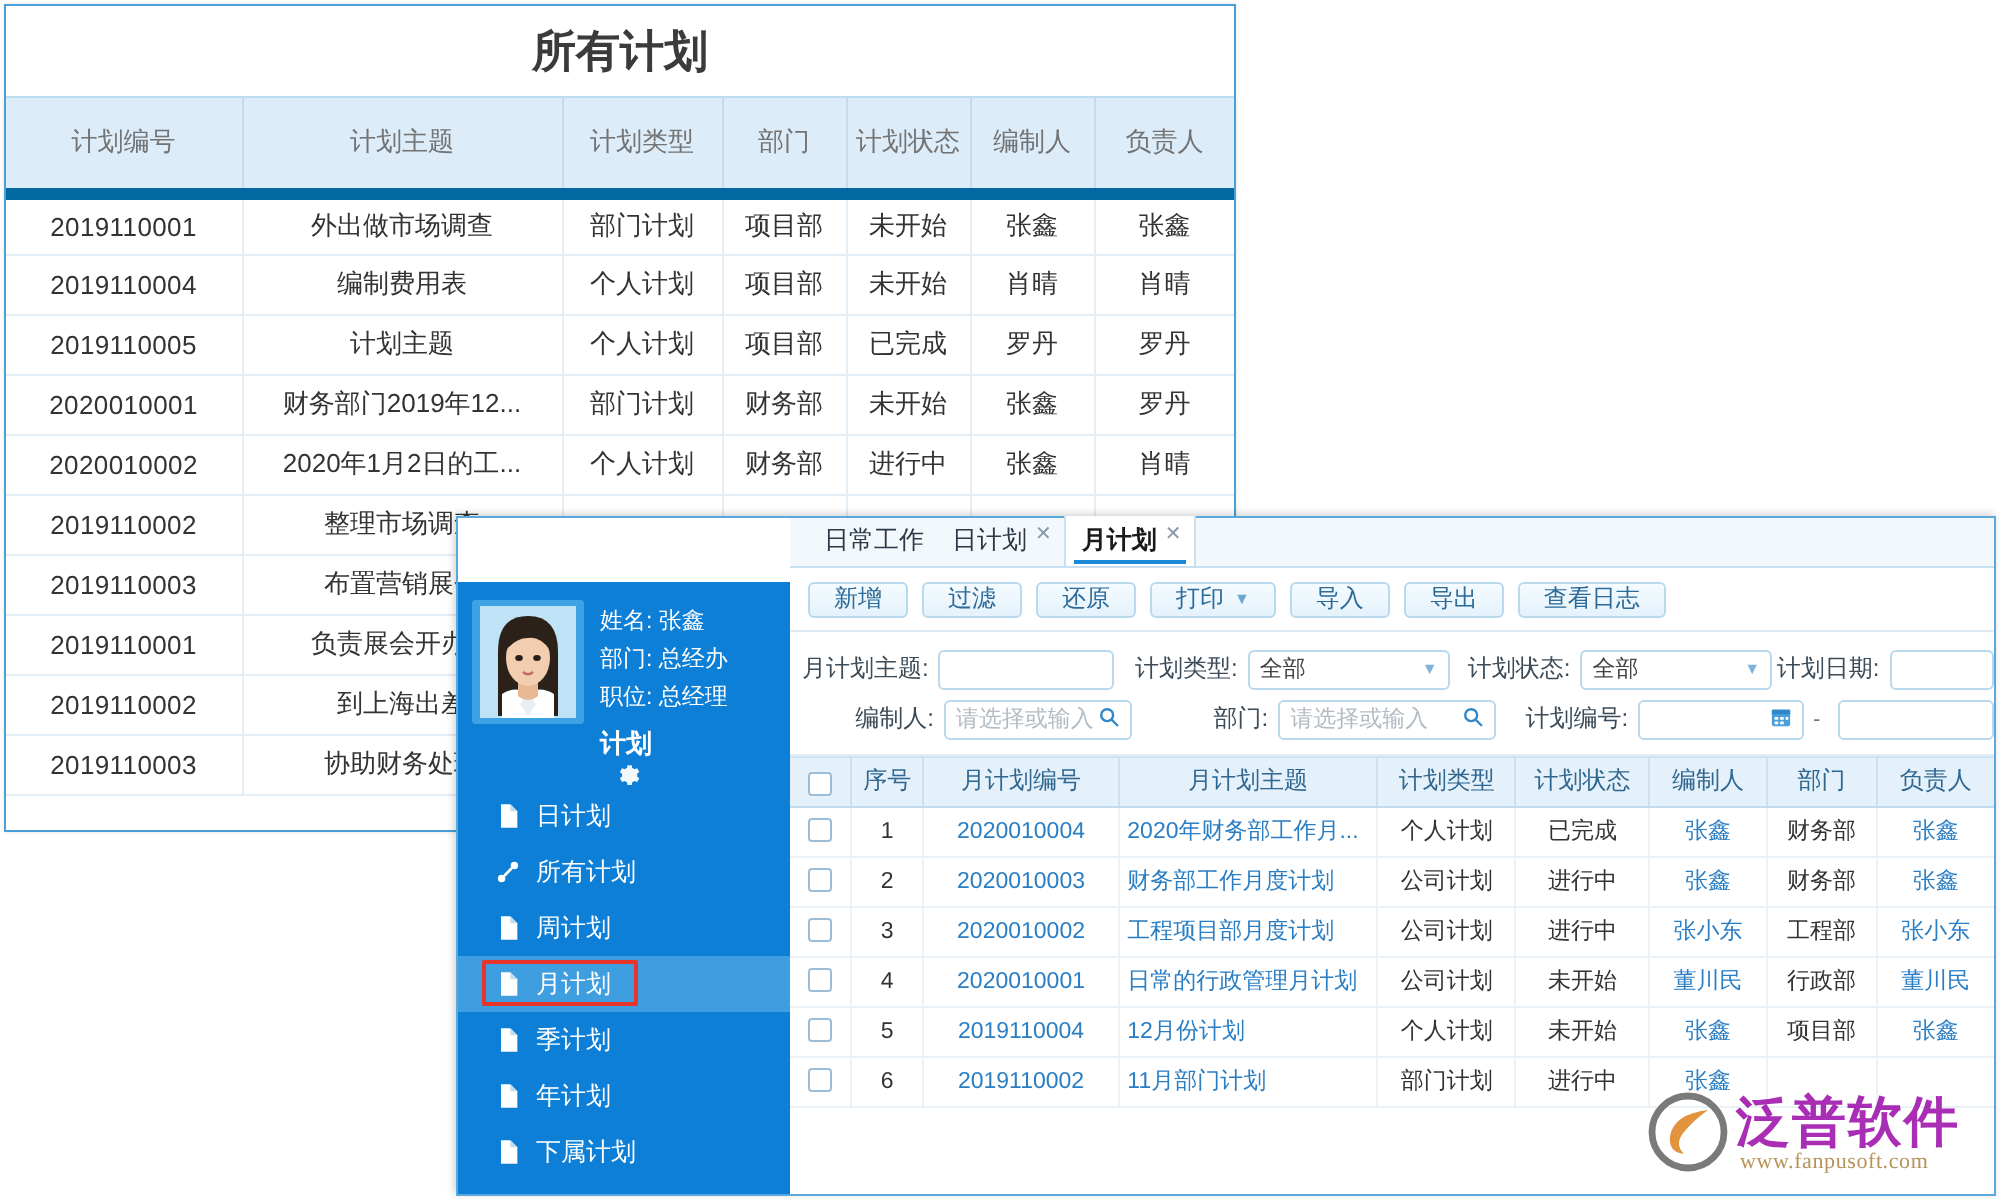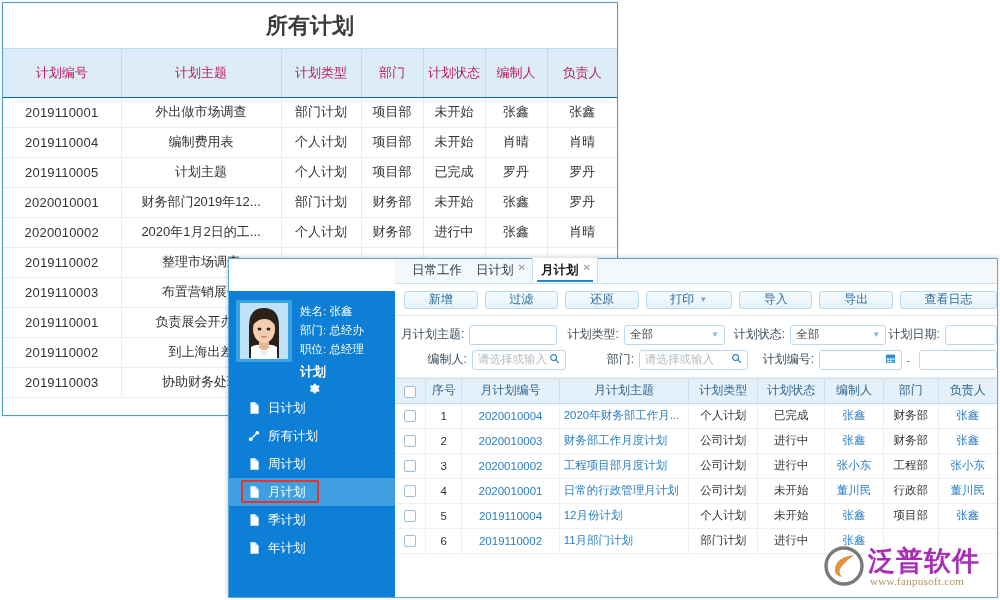--- a/index.html
+++ b/index.html
@@ -23,25 +23,25 @@
   .back-title {
     height: 46px; line-height: 46px;
     text-align: center;
     font-size: 22px; font-weight: bold; color: #3b3b3b;
     border-bottom: 1px solid #bcdcef;
     background: #fff;
   }
   .back-grid { width: 100%; border-collapse: collapse; table-layout: fixed; }
   .back-grid th {
     background: #dcecf8;
-    color: #be185d;
+    color: #737373;
     font-size: 13px; font-weight: normal;
     height: 48px;
     border-right: 1px solid #c4dcee;
-    border-bottom: 1px solid #0369a1;
+    border-bottom: 6px solid #0369a1;
     padding: 2px 2px;
     text-align: center;
     line-height: 1.25;
   }
   .back-grid th:last-child { border-right: none; }
   .back-grid td {
     height: 30px;
     font-size: 13px; color: #333;
     border-right: 1px solid #e4eef6;
     border-bottom: 1px solid #e4eef6;
@@ -138,21 +138,21 @@
     height: 2px; background: #1b8ad6;
   }
 
   .toolbar {
     height: 32px; display: flex; align-items: center;
     padding-left: 9px; gap: 7px;
     border-bottom: 1px solid #dfeaf2; background: #fff;
   }
   .tbtn {
     height: 18px; min-width: 43px;
-    padding: 0 24px;
+    padding: 0 12px;
     border: 1px solid #b9d9ef; border-radius: 3px;
     background: linear-gradient(#f5fbff, #e5f2fb);
     color: #2b6a99; font-size: 12px;
     display: inline-flex; align-items: center; justify-content: center;
     white-space: nowrap;
   }
   .tbtn .caret { margin-left: 5px; font-size: 8px; color: #6ba7d1; }
 
   .filters {
     padding: 6px 0 5px 0; background: #fff;
@@ -439,20 +439,29 @@
           <span>季计划</span>
         </div>
         <div class="menu-item">
           <span class="mi-icon">
             <svg width="14" height="14" viewBox="0 0 24 24">
                 <path d="M6 2h8l6 6v14H6z" fill="#ffffff"></path>
                 <path d="M14 2l6 6h-6z" fill="#bfdcf2"></path>
               </svg>
           </span>
           <span>年计划</span>
+        </div>
+        <div class="menu-item">
+          <span class="mi-icon">
+            <svg width="14" height="14" viewBox="0 0 24 24">
+                <path d="M6 2h8l6 6v14H6z" fill="#ffffff"></path>
+                <path d="M14 2l6 6h-6z" fill="#bfdcf2"></path>
+              </svg>
+          </span>
+          <span>下属计划</span>
         </div>
       </div>
     </div>
 
     <div class="pane">
 
       <div class="tabbar">
         <div class="tab">
           <span>日常工作</span>
         </div>

